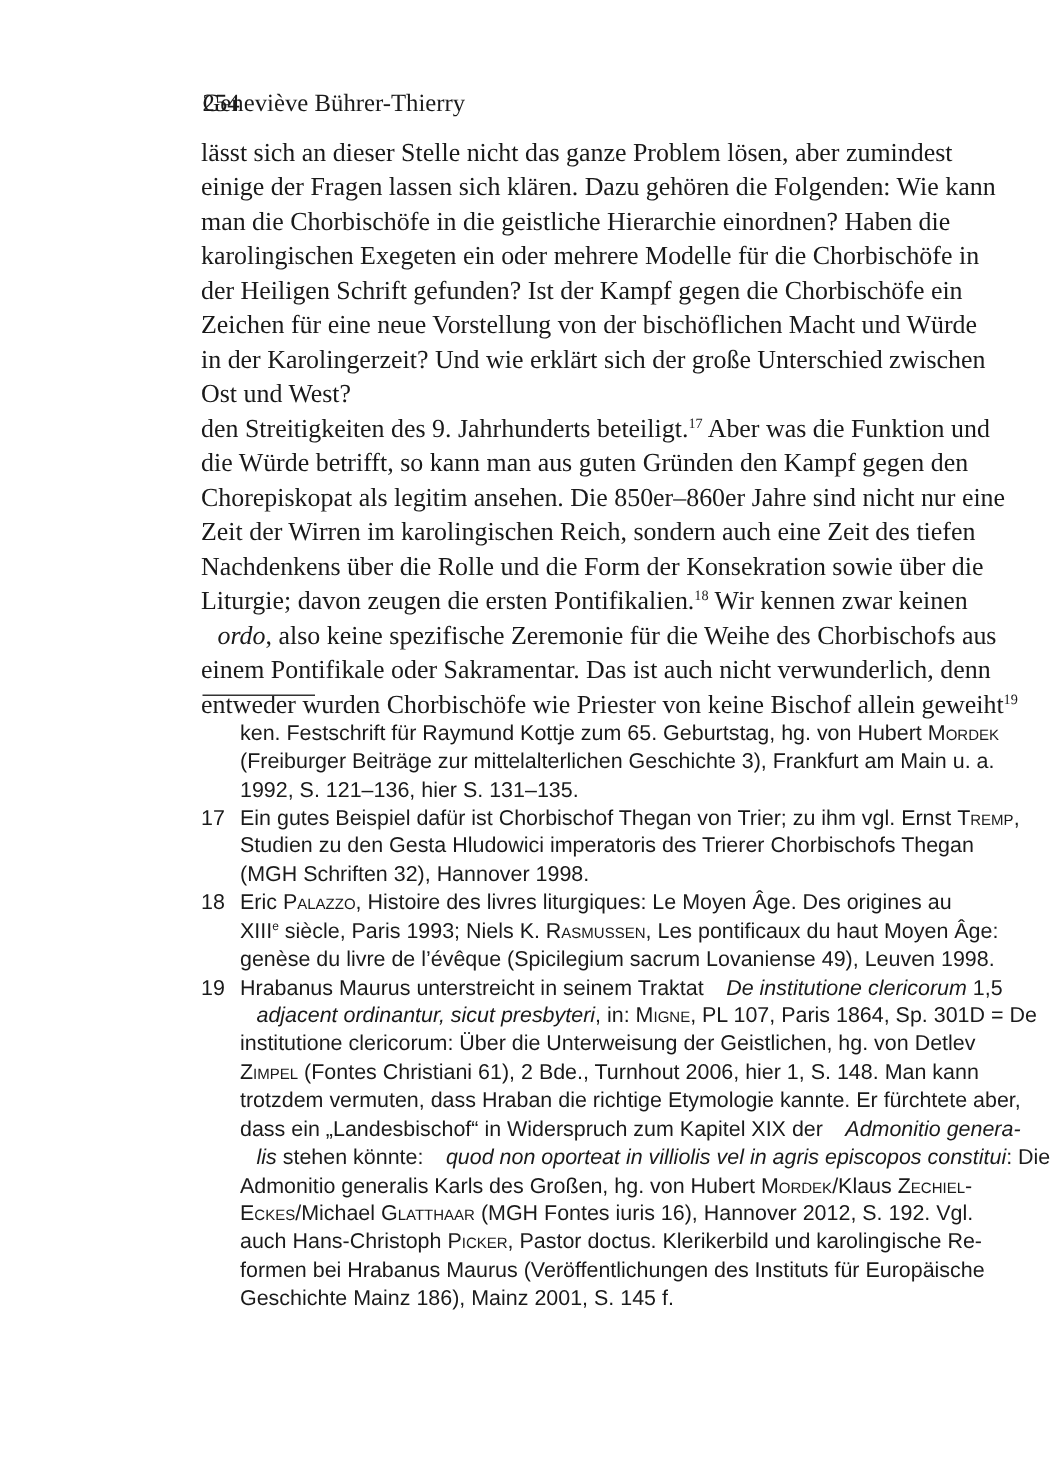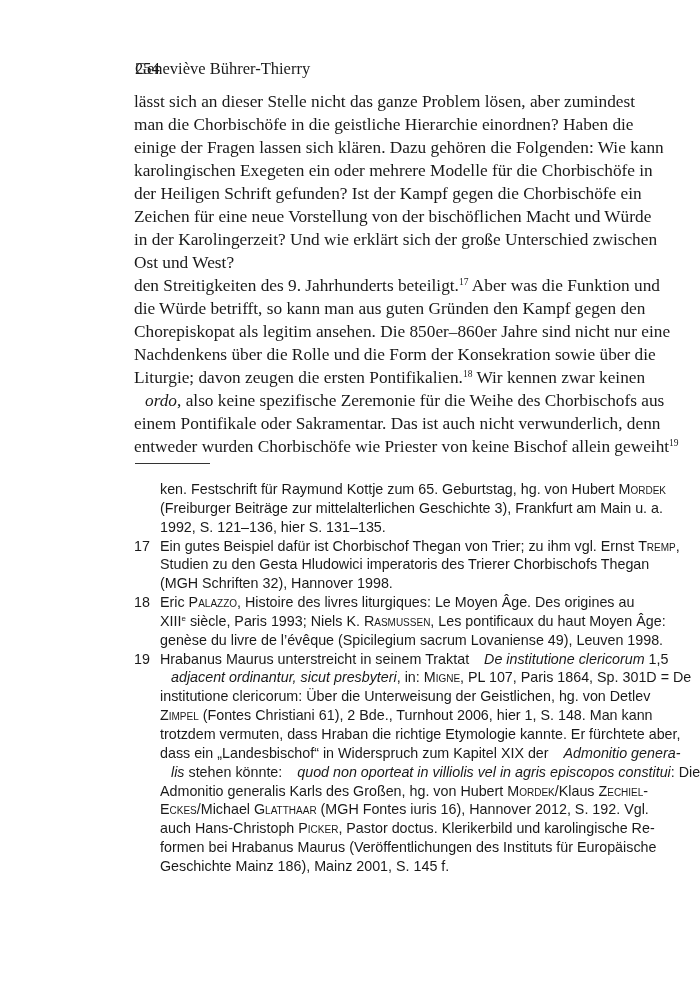--- a/index.html
+++ b/index.html
@@ -30,30 +30,31 @@
 
 <div class="page">
 
   <div class="running-head">
     <span class="page-number">254</span>
     <span class="running-title">Geneviève Bührer-Thierry</span>
   </div>
 
   <div class="body-text">
     <span class="line">lässt sich an dieser Stelle nicht das ganze Problem lösen, aber zumindest</span>
+    <span class="line">einige der Fragen lassen sich klären. Dazu gehören die Folgenden: Wie kann</span>
     <span class="line">man die Chorbischöfe in die geistliche Hierarchie einordnen? Haben die</span>
-    <span class="line">einige der Fragen lassen sich klären. Dazu gehören die Folgenden: Wie kann</span>
     <span class="line">karolingischen Exegeten ein oder mehrere Modelle für die Chorbischöfe in</span>
     <span class="line">der Heiligen Schrift gefunden? Ist der Kampf gegen die Chorbischöfe ein</span>
     <span class="line">Zeichen für eine neue Vorstellung von der bischöflichen Macht und Würde</span>
     <span class="line">in der Karolingerzeit? Und wie erklärt sich der große Unterschied zwischen</span>
     <span class="line last">Ost und West?</span>
     <span class="line"><span>den Streitigkeiten des 9. Jahrhunderts beteiligt.</span><sup>17</sup><span> Aber was die Funktion und</span></span>
     <span class="line">die Würde betrifft, so kann man aus guten Gründen den Kampf gegen den</span>
     <span class="line">Chorepiskopat als legitim ansehen. Die 850er–860er Jahre sind nicht nur eine</span>
+    <span class="line">Zeit der Wirren im karolingischen Reich, sondern auch eine Zeit des tiefen</span>
     <span class="line">Nachdenkens über die Rolle und die Form der Konsekration sowie über die</span>
     <span class="line"><span>Liturgie; davon zeugen die ersten Pontifikalien.</span><sup>18</sup><span> Wir kennen zwar keinen</span></span>
     <span class="line"><i>ordo</i><span>, also keine spezifische Zeremonie für die Weihe des Chorbischofs aus</span></span>
     <span class="line">einem Pontifikale oder Sakramentar. Das ist auch nicht verwunderlich, denn</span>
     <span class="line"><span>entweder wurden Chorbischöfe wie Priester von keine Bischof allein geweiht</span><sup>19</sup></span>
   </div>
 
   <div class="sep"></div>
 
   <div class="footnotes">

